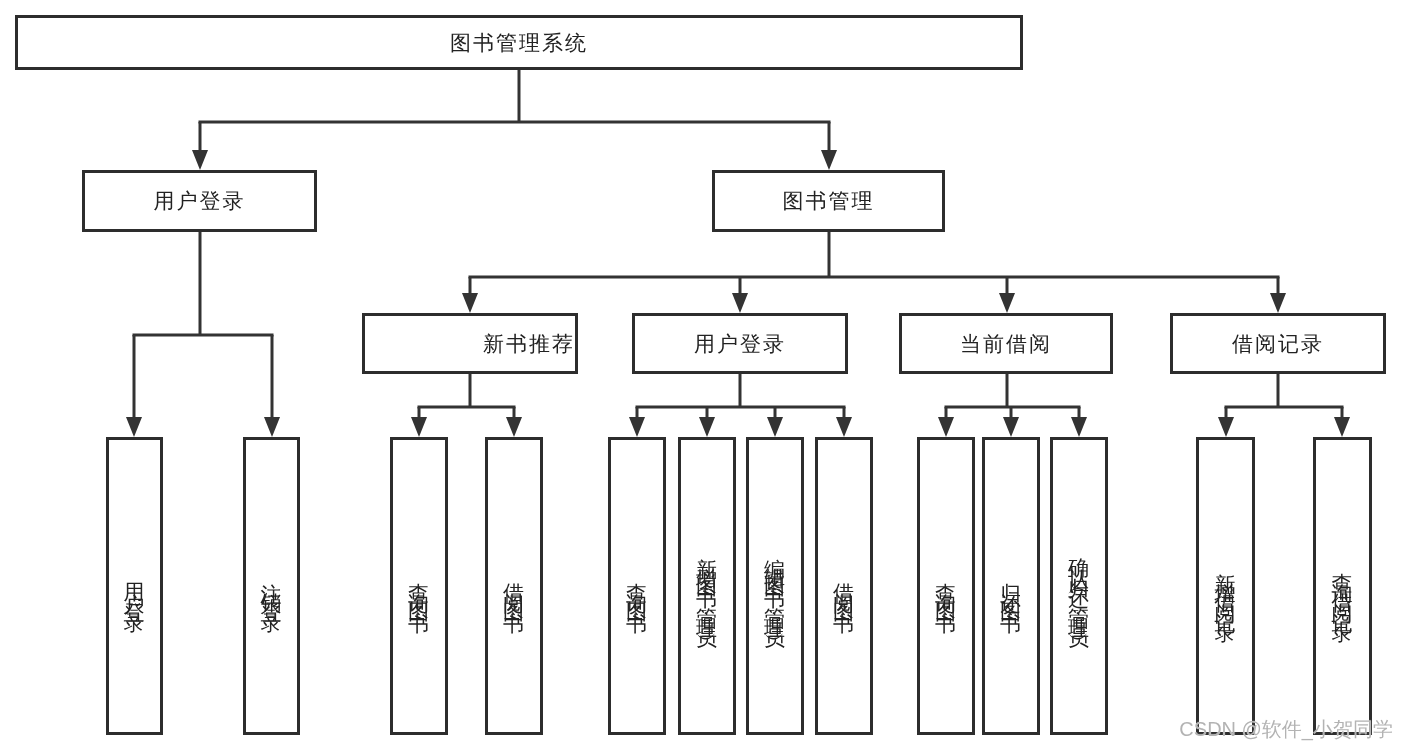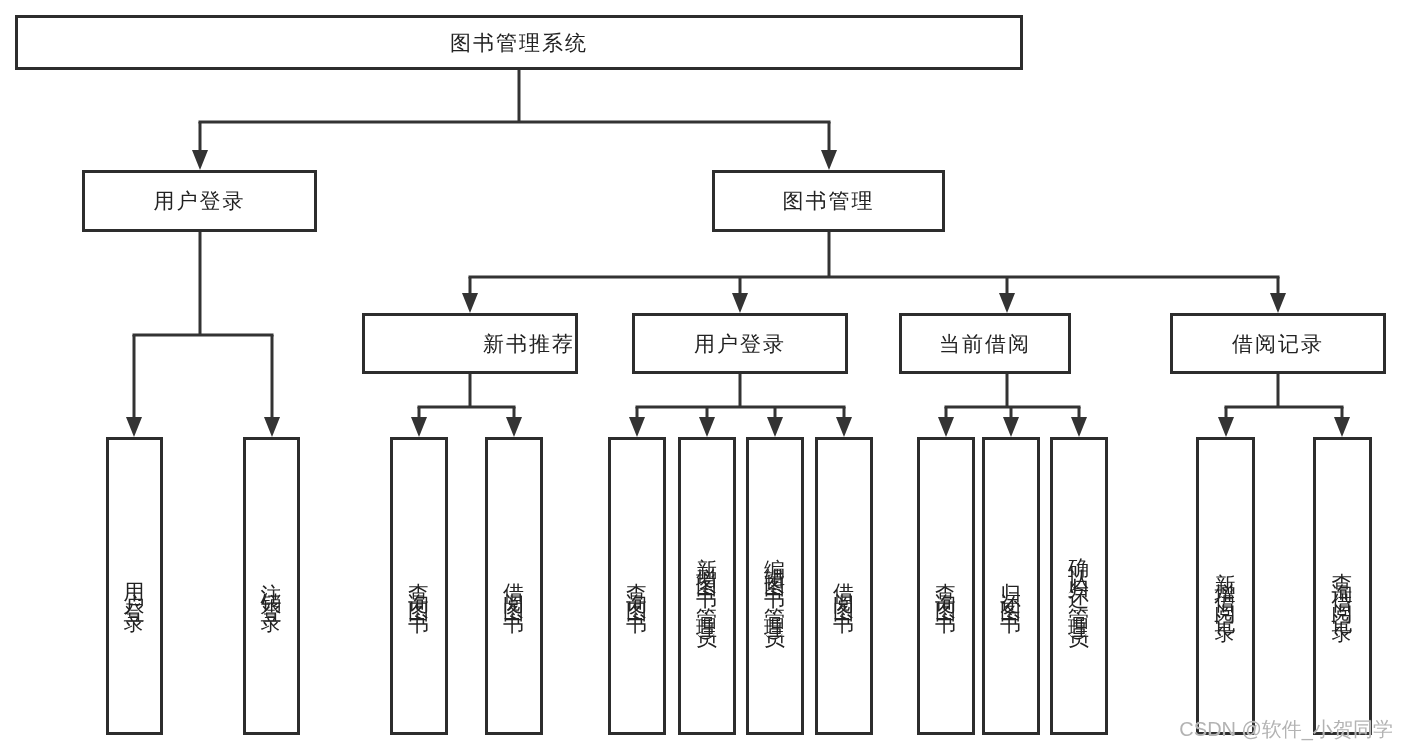--- a/index.html
+++ b/index.html
@@ -126,21 +126,21 @@
   <div class="node" style="left:712px;top:170px;width:233px;height:62px;">
     <span class="hlabel">图书管理</span>
   </div>
 
   <div class="node" style="left:362px;top:313px;width:216px;height:61px;justify-content:flex-end;">
     <span class="hlabel">新书推荐</span>
   </div>
   <div class="node" style="left:632px;top:313px;width:216px;height:61px;">
     <span class="hlabel">用户登录</span>
   </div>
-  <div class="node" style="left:899px;top:313px;width:172px;height:61px;">
+  <div class="node" style="left:899px;top:313px;width:214px;height:61px;">
     <span class="hlabel">当前借阅</span>
   </div>
   <div class="node" style="left:1170px;top:313px;width:216px;height:61px;justify-content:center;">
     <span class="hlabel">借阅记录</span>
   </div>
 
   <div class="node leaf" style="left:106px;width:57px;">
     <span class="vlabel">用户登录</span>
   </div>
   <div class="node leaf" style="left:243px;width:57px;">

